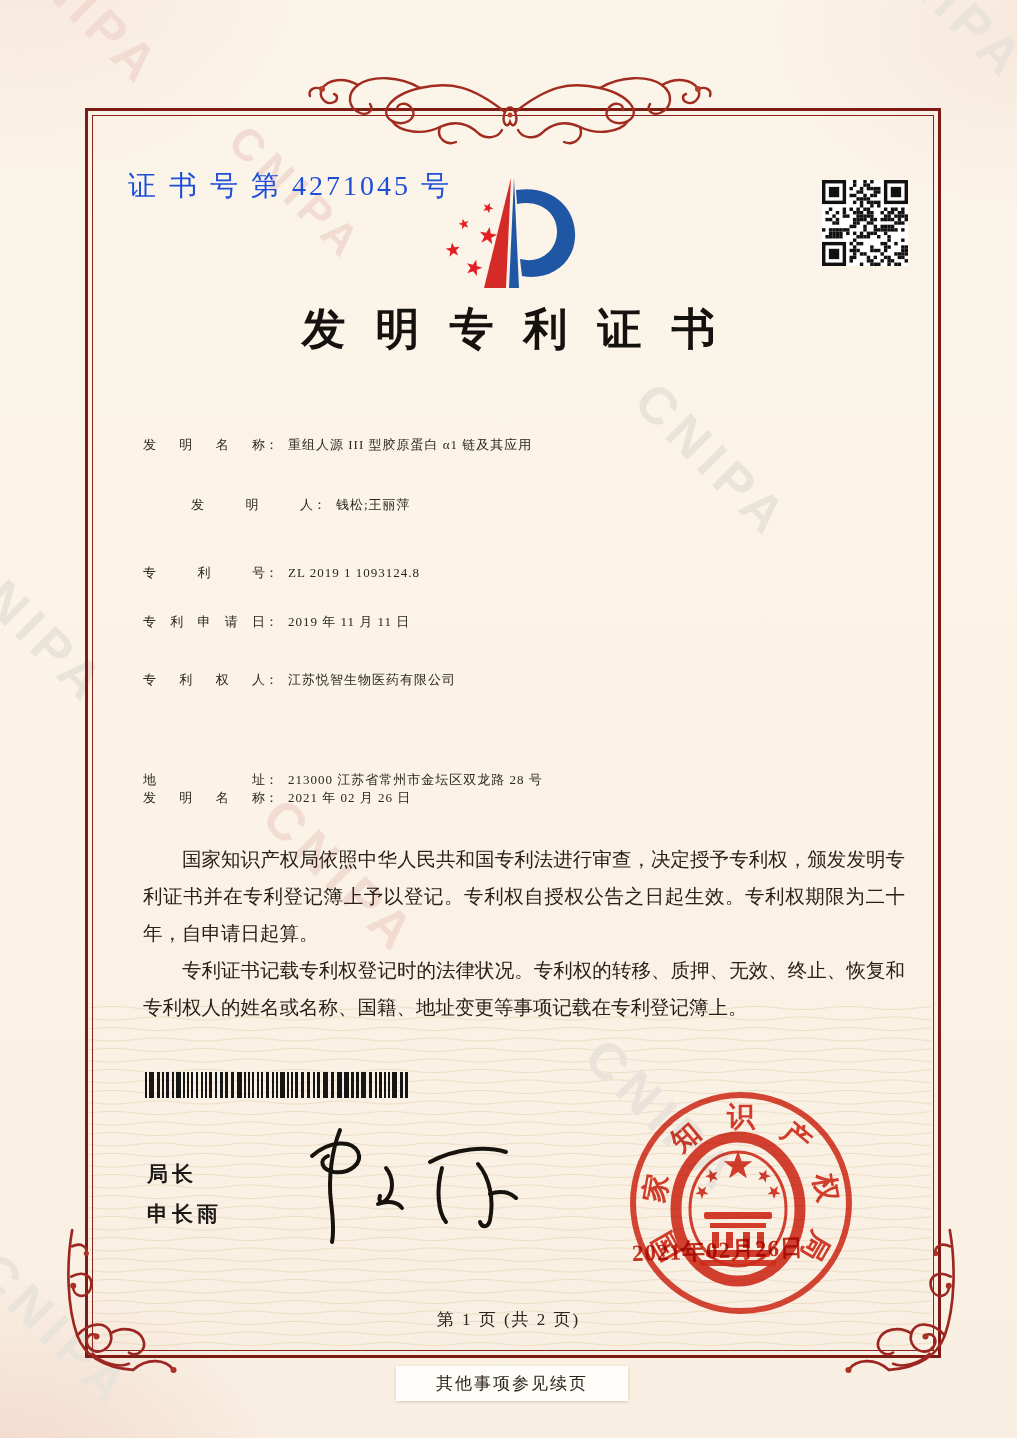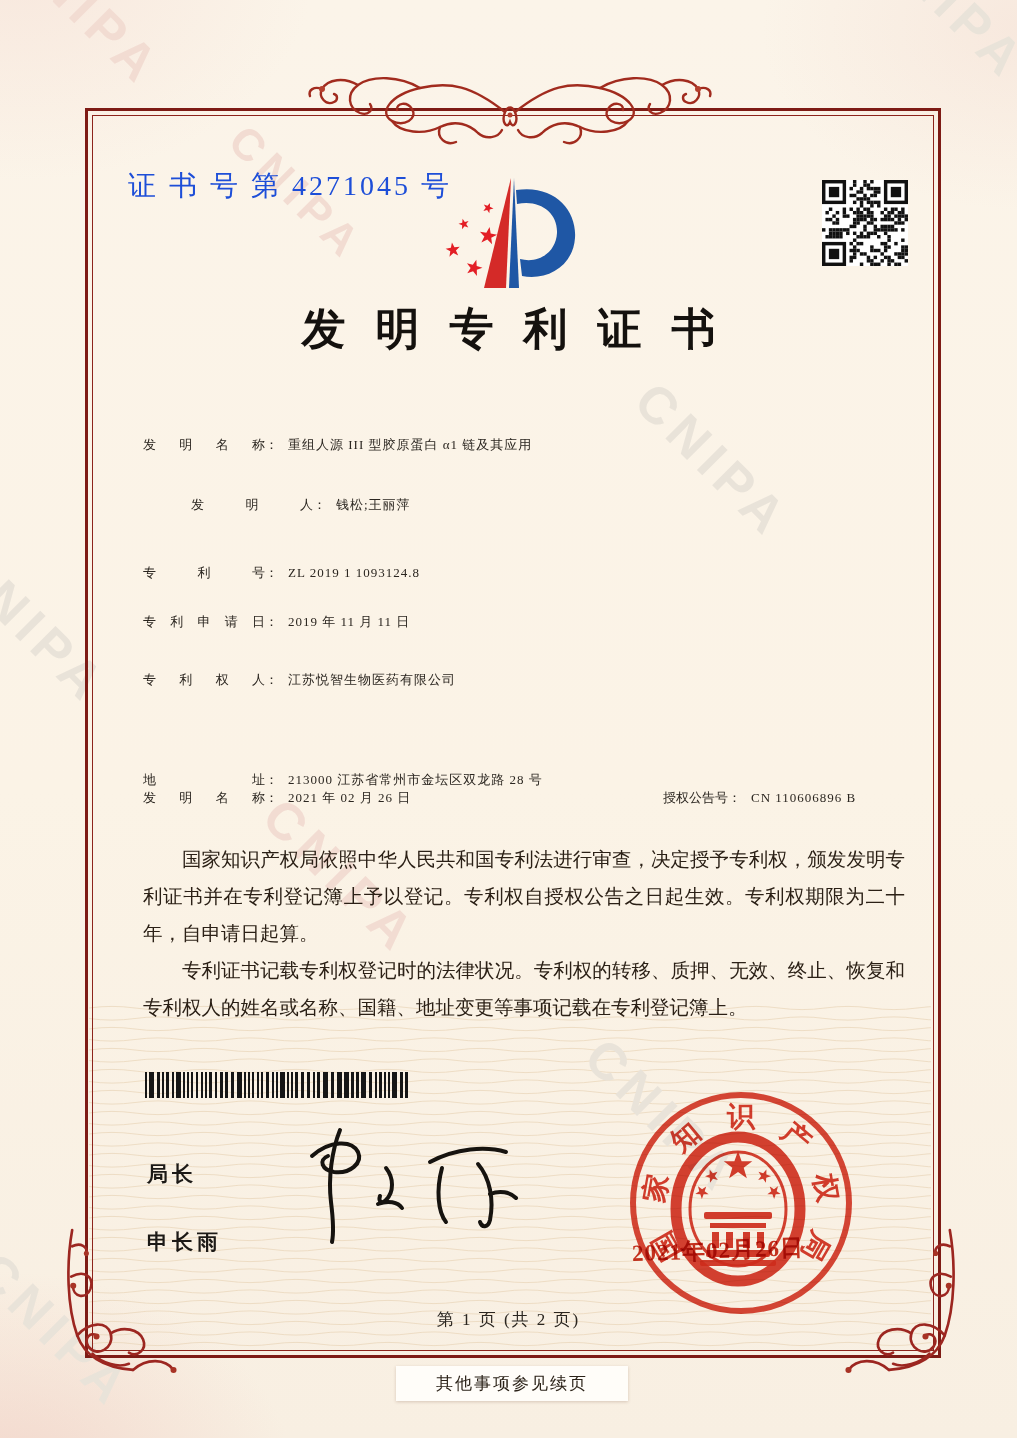--- a/index.html
+++ b/index.html
@@ -54,21 +54,21 @@
   .paras{position:absolute;left:143px;top:841px;width:762px;z-index:4;}
   .paras p{
     margin:0;font-size:19.5px;line-height:37px;text-indent:2em;
     text-align:justify;color:#2b2016;
   }
   
   #barcode{position:absolute;left:145px;top:1072px;z-index:4;}
   
   .sig-title{position:absolute;left:147px;top:1160px;font-family:"Liberation Sans",sans-serif;
     font-weight:bold;font-size:21px;letter-spacing:4px;z-index:4;color:#1c1916;text-align:center;}
-  .sig-name{position:absolute;left:147px;top:1228px;font-family:Liberation Sans, sans-serif;
+  .sig-name{position:absolute;left:147px;top:1200px;font-family:Liberation Sans, sans-serif;
     font-weight:bold;font-size:21px;letter-spacing:4px;z-index:4;color:#1c1916;}
   #signature{position:absolute;left:282px;top:1116px;z-index:5;}
   
   .seal{
     position:absolute;left:630px;top:1092px;width:222px;height:222px;z-index:5;
     border:6px solid rgba(211,47,30,.88);border-radius:50%;
     mix-blend-mode:multiply;box-sizing:border-box;
   }
   .seal-char{
     position:absolute;left:50%;top:50%;font-size:28px;font-weight:bold;
@@ -443,23 +443,20 @@
   <span class="flabel">专利申请日</span><span class="fcolon">：</span><span class="fval">2019 年 11 月 11 日</span>
 </div>
 <div class="field" style="top:671px;">
   <span class="flabel">专利权人</span><span class="fcolon">：</span><span class="fval">江苏悦智生物医药有限公司</span>
 </div>
 <div class="field" style="top:731px;margin-top:40px;">
   <span class="flabel">地址</span><span class="fcolon">：</span><span class="fval">213000 江苏省常州市金坛区双龙路 28 号</span>
 </div>
 <div class="field" style="top:789px;">
   <span class="flabel">发明名称</span><span class="fcolon">：</span><span class="fval">2021 年 02 月 26 日</span>
-  <span class="grant2">
-    <span>授权公告号</span><span class="fcolon">：</span><span class="fval">CN 110606896 B</span>
-  </span>
 </div>
 
 <div class="paras">
   <p>国家知识产权局依照中华人民共和国专利法进行审查，决定授予专利权，颁发发明专利证书并在专利登记簿上予以登记。专利权自授权公告之日起生效。专利权期限为二十年，自申请日起算。</p>
   <p>专利证书记载专利权登记时的法律状况。专利权的转移、质押、无效、终止、恢复和专利权人的姓名或名称、国籍、地址变更等事项记载在专利登记簿上。</p>
 </div>
 
 <svg id="barcode" width="266" height="26">
     <rect x="0" y="0" width="2" height="26" fill="#161616"></rect>
     <rect x="4" y="0" width="5" height="26" fill="#161616"></rect>

